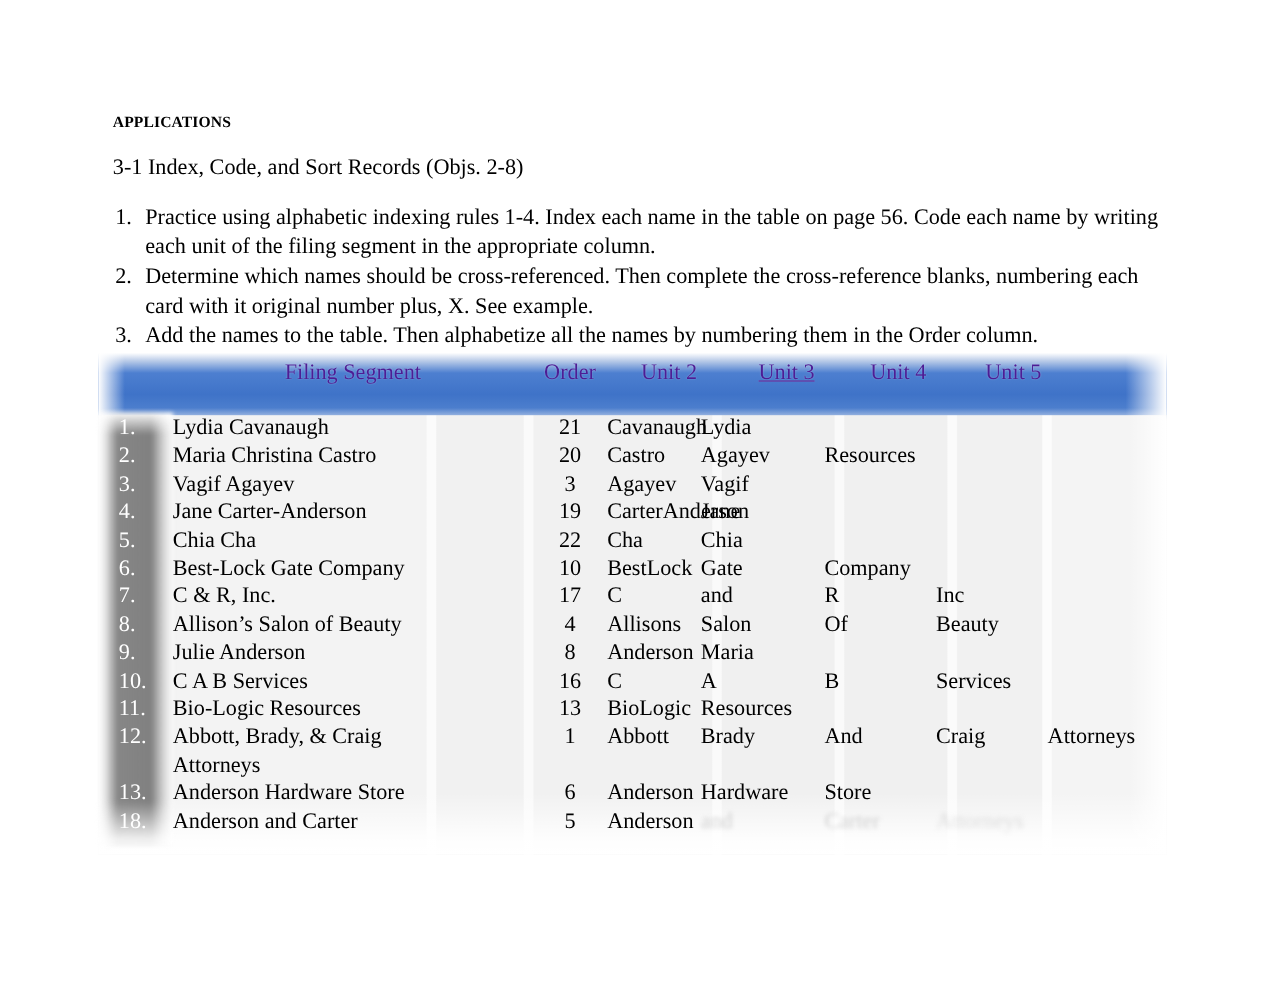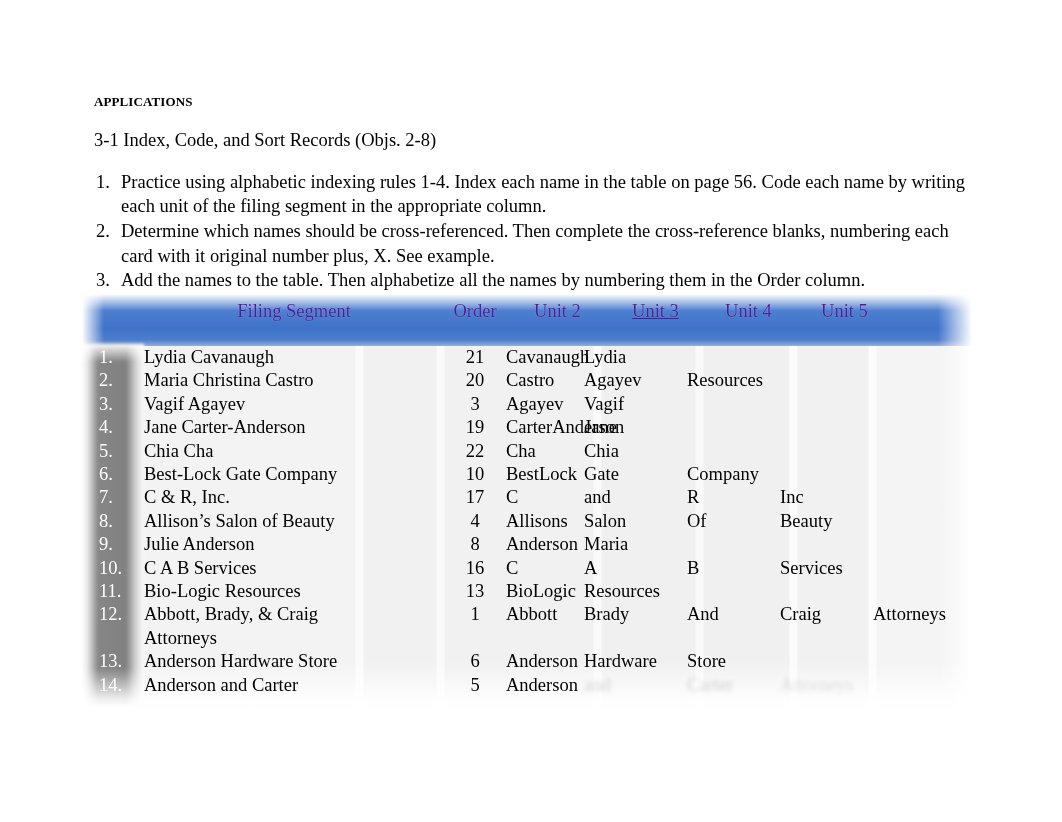--- a/index.html
+++ b/index.html
@@ -389,21 +389,21 @@
           <div class="cell c-num">13.</div>
           <div class="cell c-seg">Anderson Hardware Store</div>
           <div class="cell c-order">6</div>
           <div class="cell c-key">Anderson</div>
           <div class="cell c-u2">Hardware</div>
           <div class="cell c-u3">Store</div>
           <div class="cell c-u4"></div>
           <div class="cell c-u5"></div>
         </div>
         <div class="trow">
-          <div class="cell c-num">14.</div>
+          <div class="cell c-num">18.</div>
           <div class="cell c-seg">Anderson and Carter</div>
           <div class="cell c-order">5</div>
           <div class="cell c-key">Anderson</div>
           <div class="cell c-u2 faded">and</div>
           <div class="cell c-u3 faded">Carter</div>
           <div class="cell c-u4 faded2">Attorneys</div>
           <div class="cell c-u5 faded2"></div>
         </div>
       </div>
 

